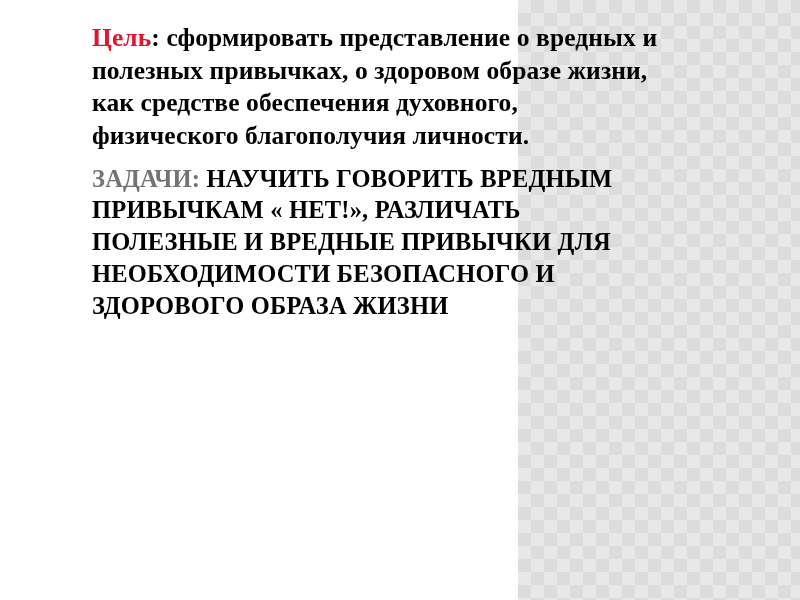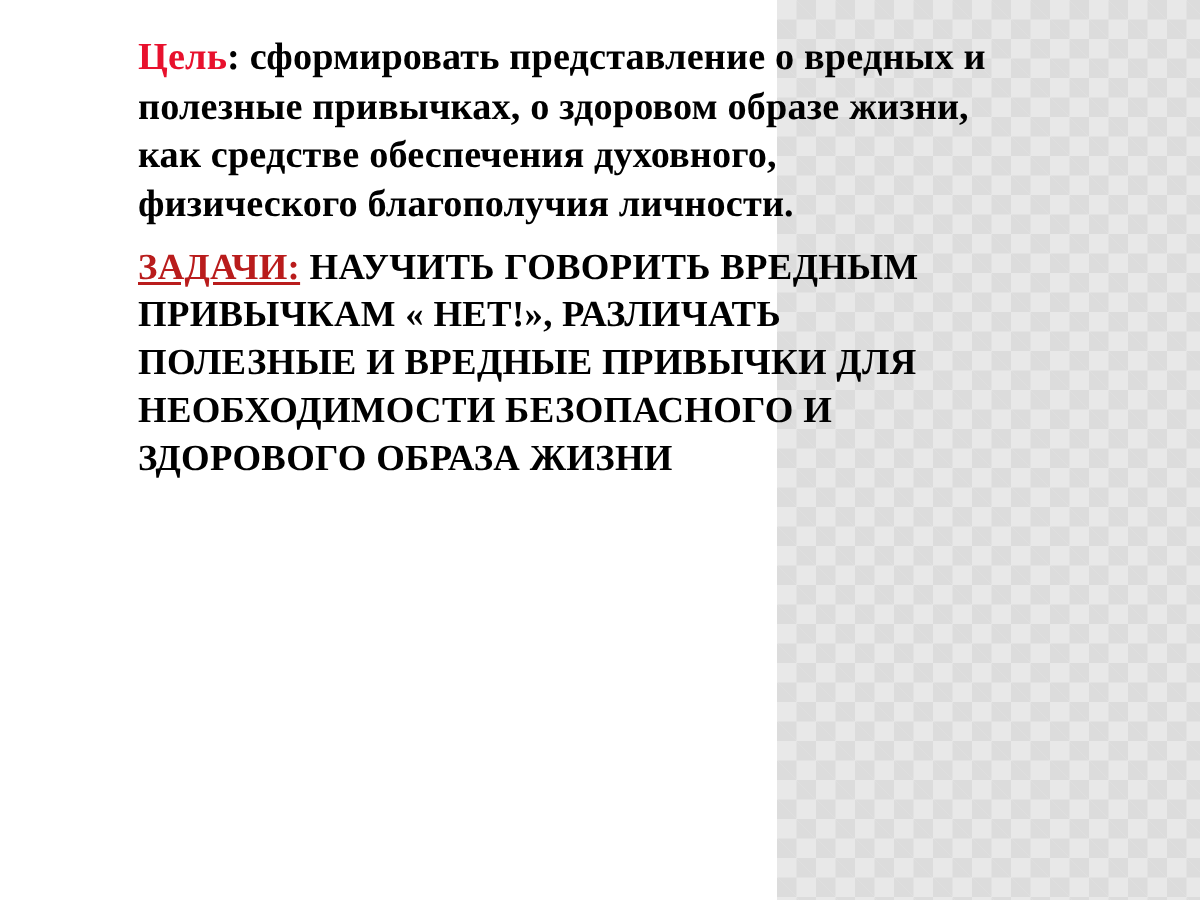--- a/index.html
+++ b/index.html
@@ -57,38 +57,37 @@
     font-family: "Liberation Serif", serif;
     font-size: 24.5px;
     line-height: 1.30;
     color: #000000;
     font-weight: bold;
     text-transform: uppercase;
     margin: 0;
     letter-spacing: 0.2px;
   }
   .para-tasks .kw {
-    color: #b91c1c;
-    text-decoration: underline;
+    color: #737373;
   }
   .goal-rest, .tasks-rest {
     display: inline;
   }
 </style>
 </head>
 <body>
 
 <div class="slide">
 
   <div class="deco-band"></div>
 
   <div class="content">
 
     <p class="para-goal">
-      <span class="kw">Цель</span><span>: </span><span class="goal-rest">сформировать представление о вредных и полезные привычках, о здоровом образе жизни, как средстве обеспечения духовного, физического благополучия личности.</span>
+      <span class="kw">Цель</span><span>: </span><span class="goal-rest">сформировать представление о вредных и полезных привычках, о здоровом образе жизни, как средстве обеспечения духовного, физического благополучия личности.</span>
     </p>
 
     <p class="para-tasks">
       <span class="kw">Задачи:</span><span> </span><span class="tasks-rest">научить говорить вредным привычкам « нет!», различать полезные и вредные привычки для необходимости безопасного и здорового образа жизни</span>
     </p>
 
   </div>
 
 </div>
 

